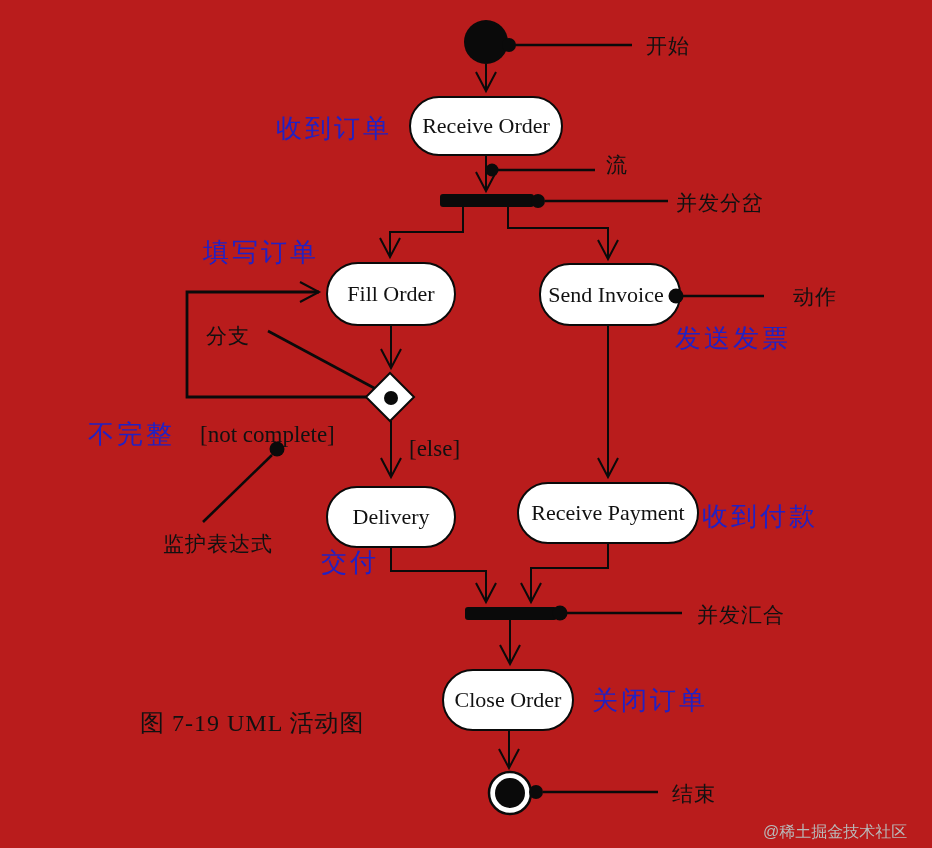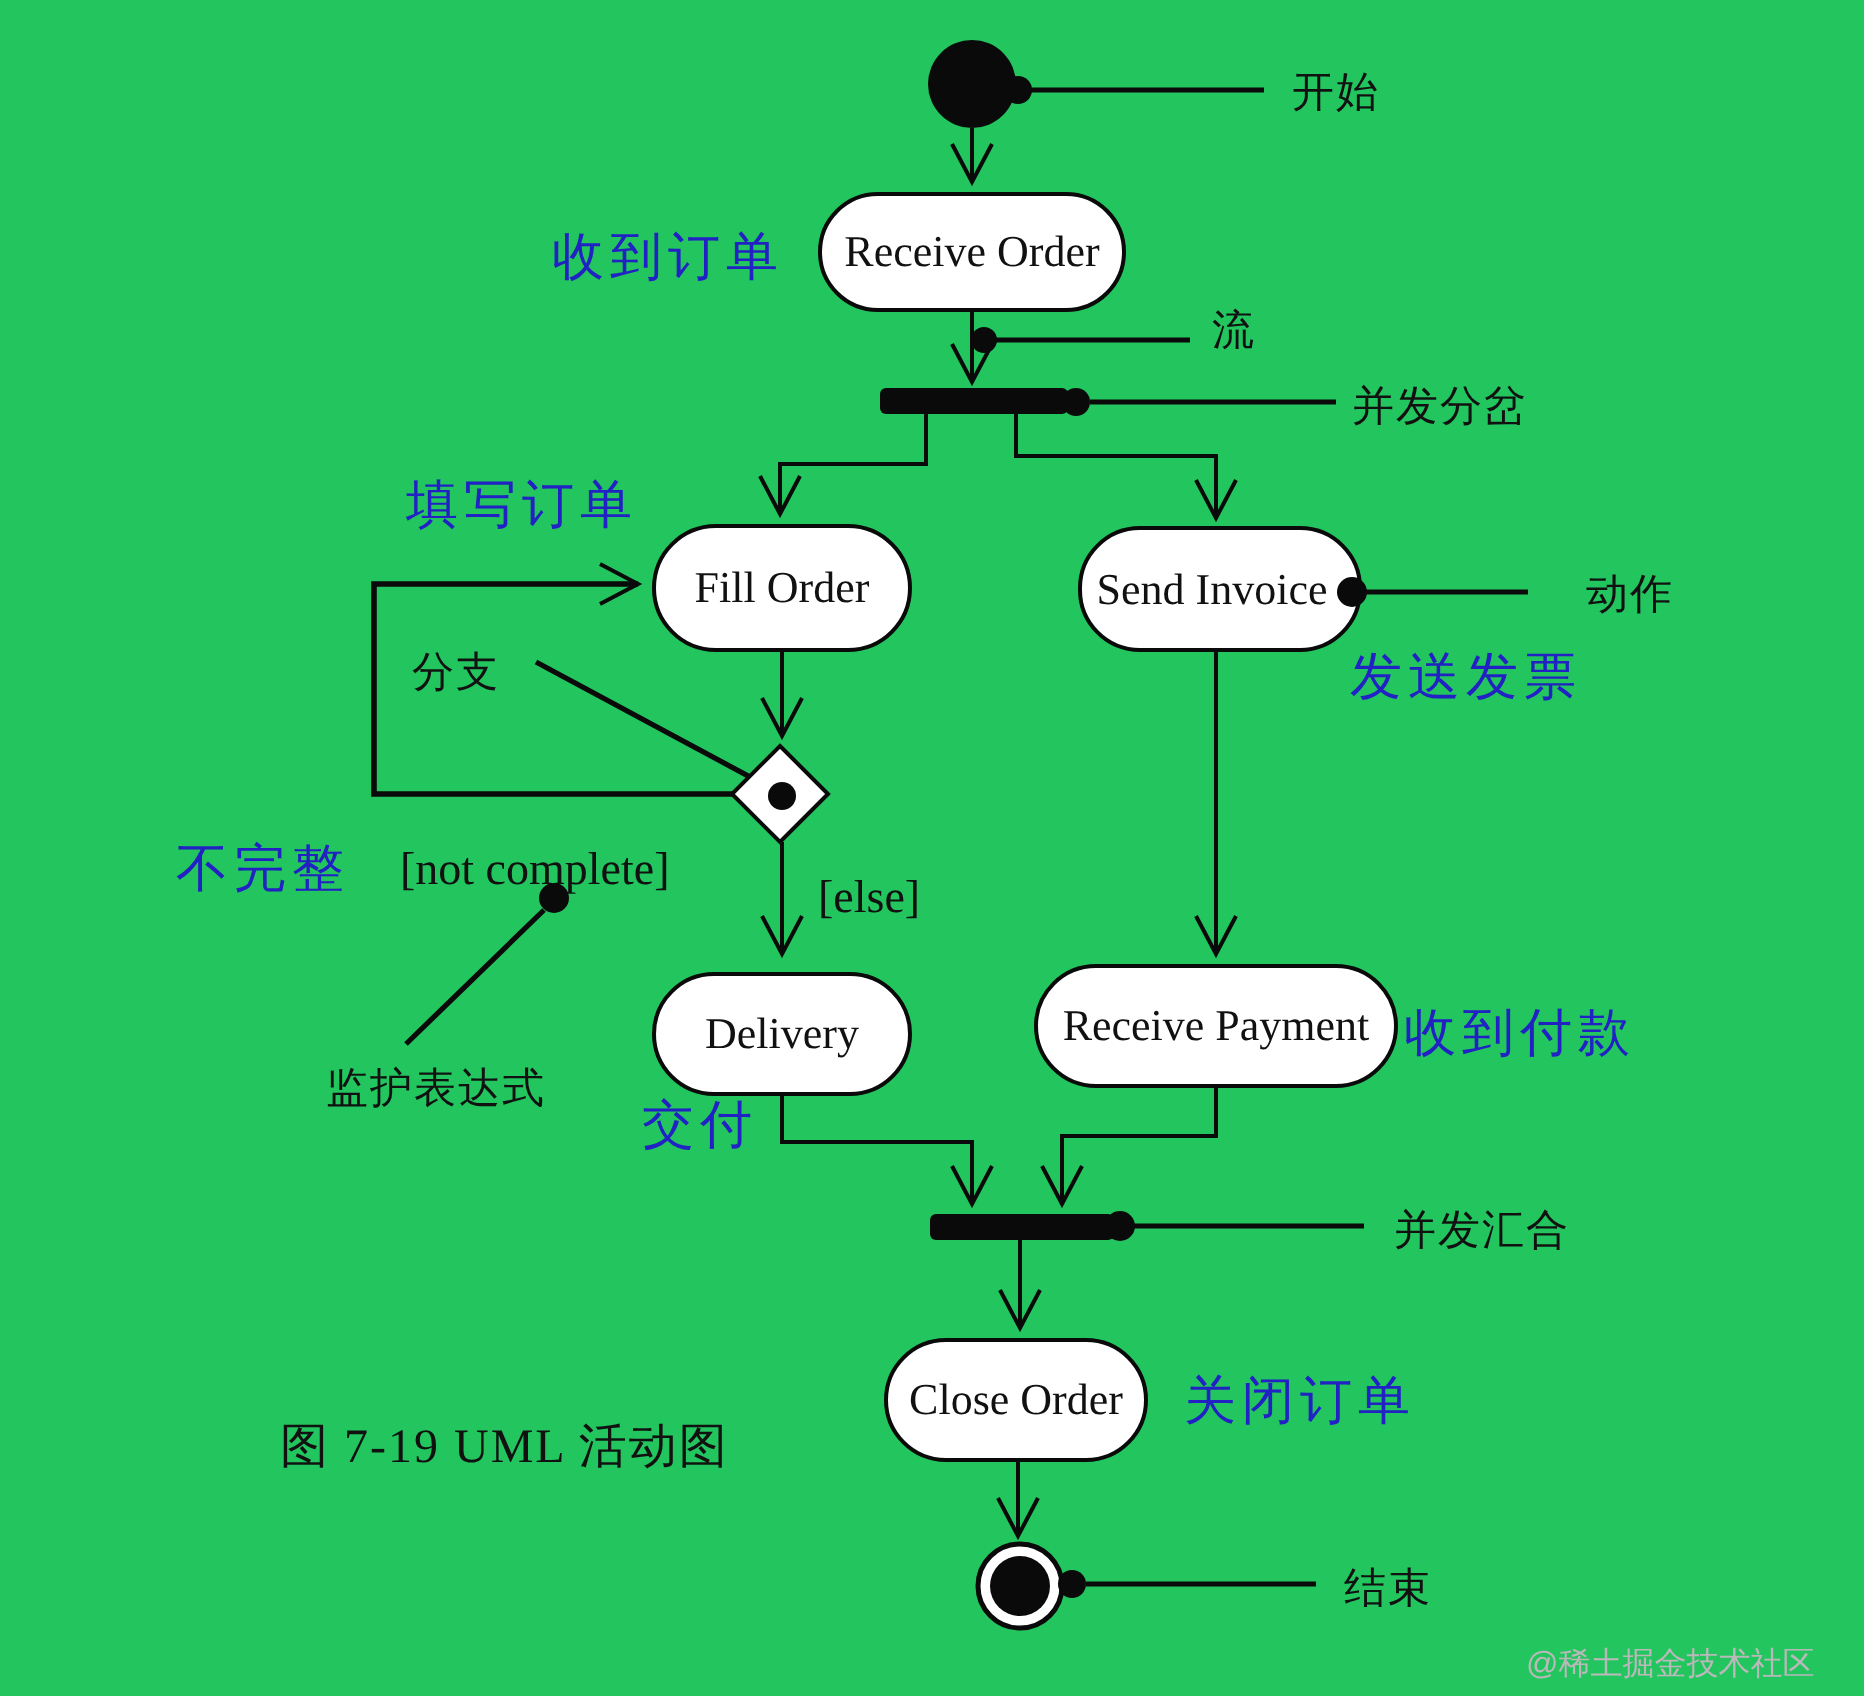--- a/index.html
+++ b/index.html
@@ -1,16 +1,16 @@
 <!DOCTYPE html>
 <html><head>
 <meta charset="utf-8">
 <style>
   html,body{margin:0;padding:0;background:#ffffff;}
-  .stage{position:relative;width:932px;height:848px;background:#22c55e;overflow:hidden;}
+  .stage{position:relative;width:932px;height:848px;background:#b91c1c;overflow:hidden;}
   svg{display:block;}
   marker{overflow:visible;}
   .flow{stroke:#0a0a0a;stroke-width:2;fill:none;}
   .thickline{stroke:#0a0a0a;stroke-width:2.8;fill:none;}
   .callout{stroke:#0a0a0a;stroke-width:2.6;fill:none;}
   .node{fill:#ffffff;stroke:#0a0a0a;stroke-width:2;}
   .bar{fill:#0a0a0a;stroke:none;}
   .dot{fill:#0a0a0a;stroke:none;}
   .en-label{font-family:"Liberation Serif",serif;font-size:22px;fill:#111111;}
   .guard-label{font-family:"Liberation Serif",serif;font-size:23px;fill:#111111;}

